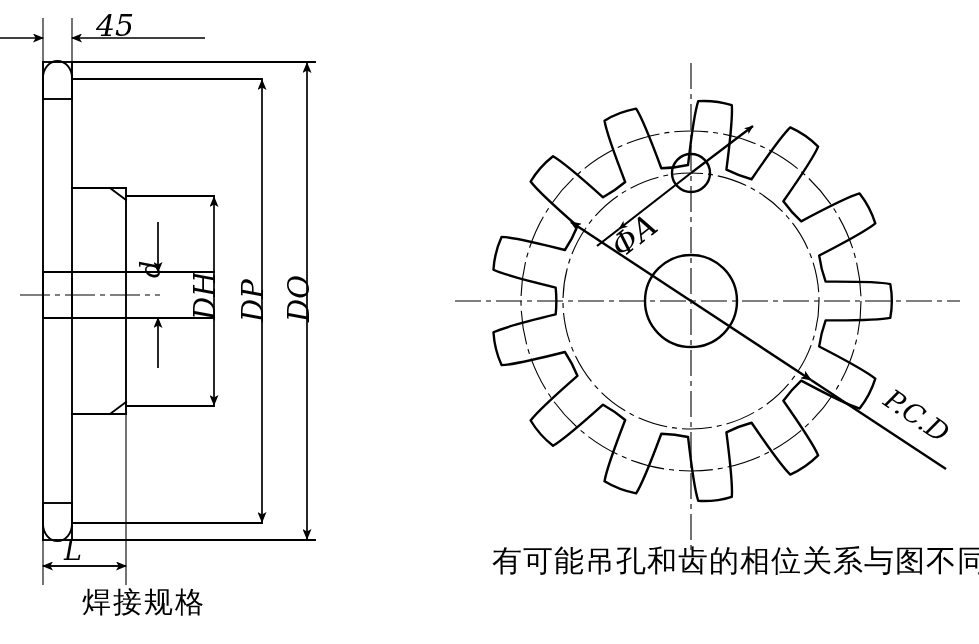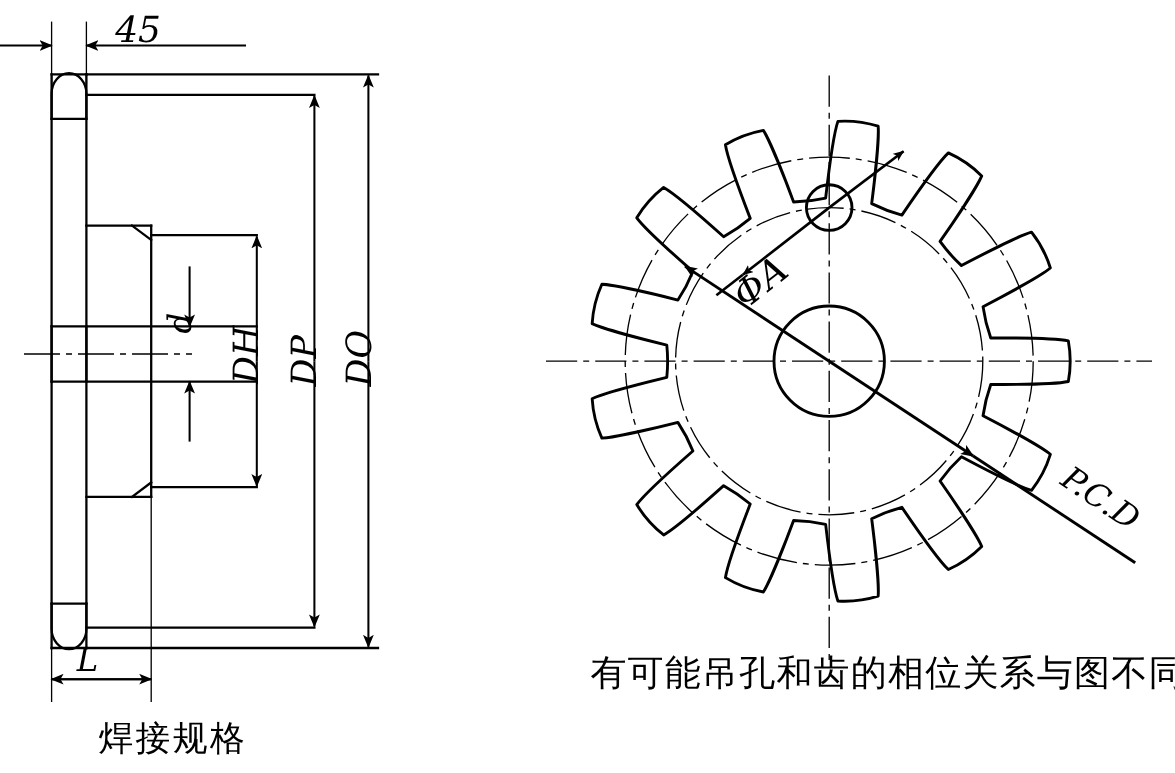--- a/index.html
+++ b/index.html
@@ -105,21 +105,21 @@
   <div class="txt dim" style="left:135px;top:278px;font-size:27px;transform:rotate(-90deg);transform-origin:left top;">d</div>
 
   <div class="txt dim" style="left:188px;top:320px;font-size:29px;transform:rotate(-90deg);transform-origin:left top;">DH</div>
 
   <div class="txt dim" style="left:236px;top:322px;font-size:29px;transform:rotate(-90deg);transform-origin:left top;">DP</div>
 
   <div class="txt dim" style="left:282px;top:322px;font-size:29px;transform:rotate(-90deg);transform-origin:left top;">DO</div>
 
   <div class="txt dim" style="left:64px;top:535px;font-size:27px;">L</div>
 
-  <div class="txt cn" style="left:82px;top:596px;font-size:29px;letter-spacing:2px;">焊接规格</div>
+  <div class="txt cn" style="left:82px;top:583px;font-size:29px;letter-spacing:2px;">焊接规格</div>
 
   <svg class="layer" viewBox="0 0 979 644">
 
     <g stroke="#000" fill="none" stroke-width="1.1" stroke-dasharray="26 5 5 5">
       <line x1="455" y1="301" x2="960" y2="301"></line>
       <line x1="691" y1="63" x2="691" y2="552"></line>
     </g>
 
     <circle cx="691" cy="301" r="170" stroke="#000" fill="none" stroke-width="1.1" stroke-dasharray="34 5 5 5"></circle>
 

